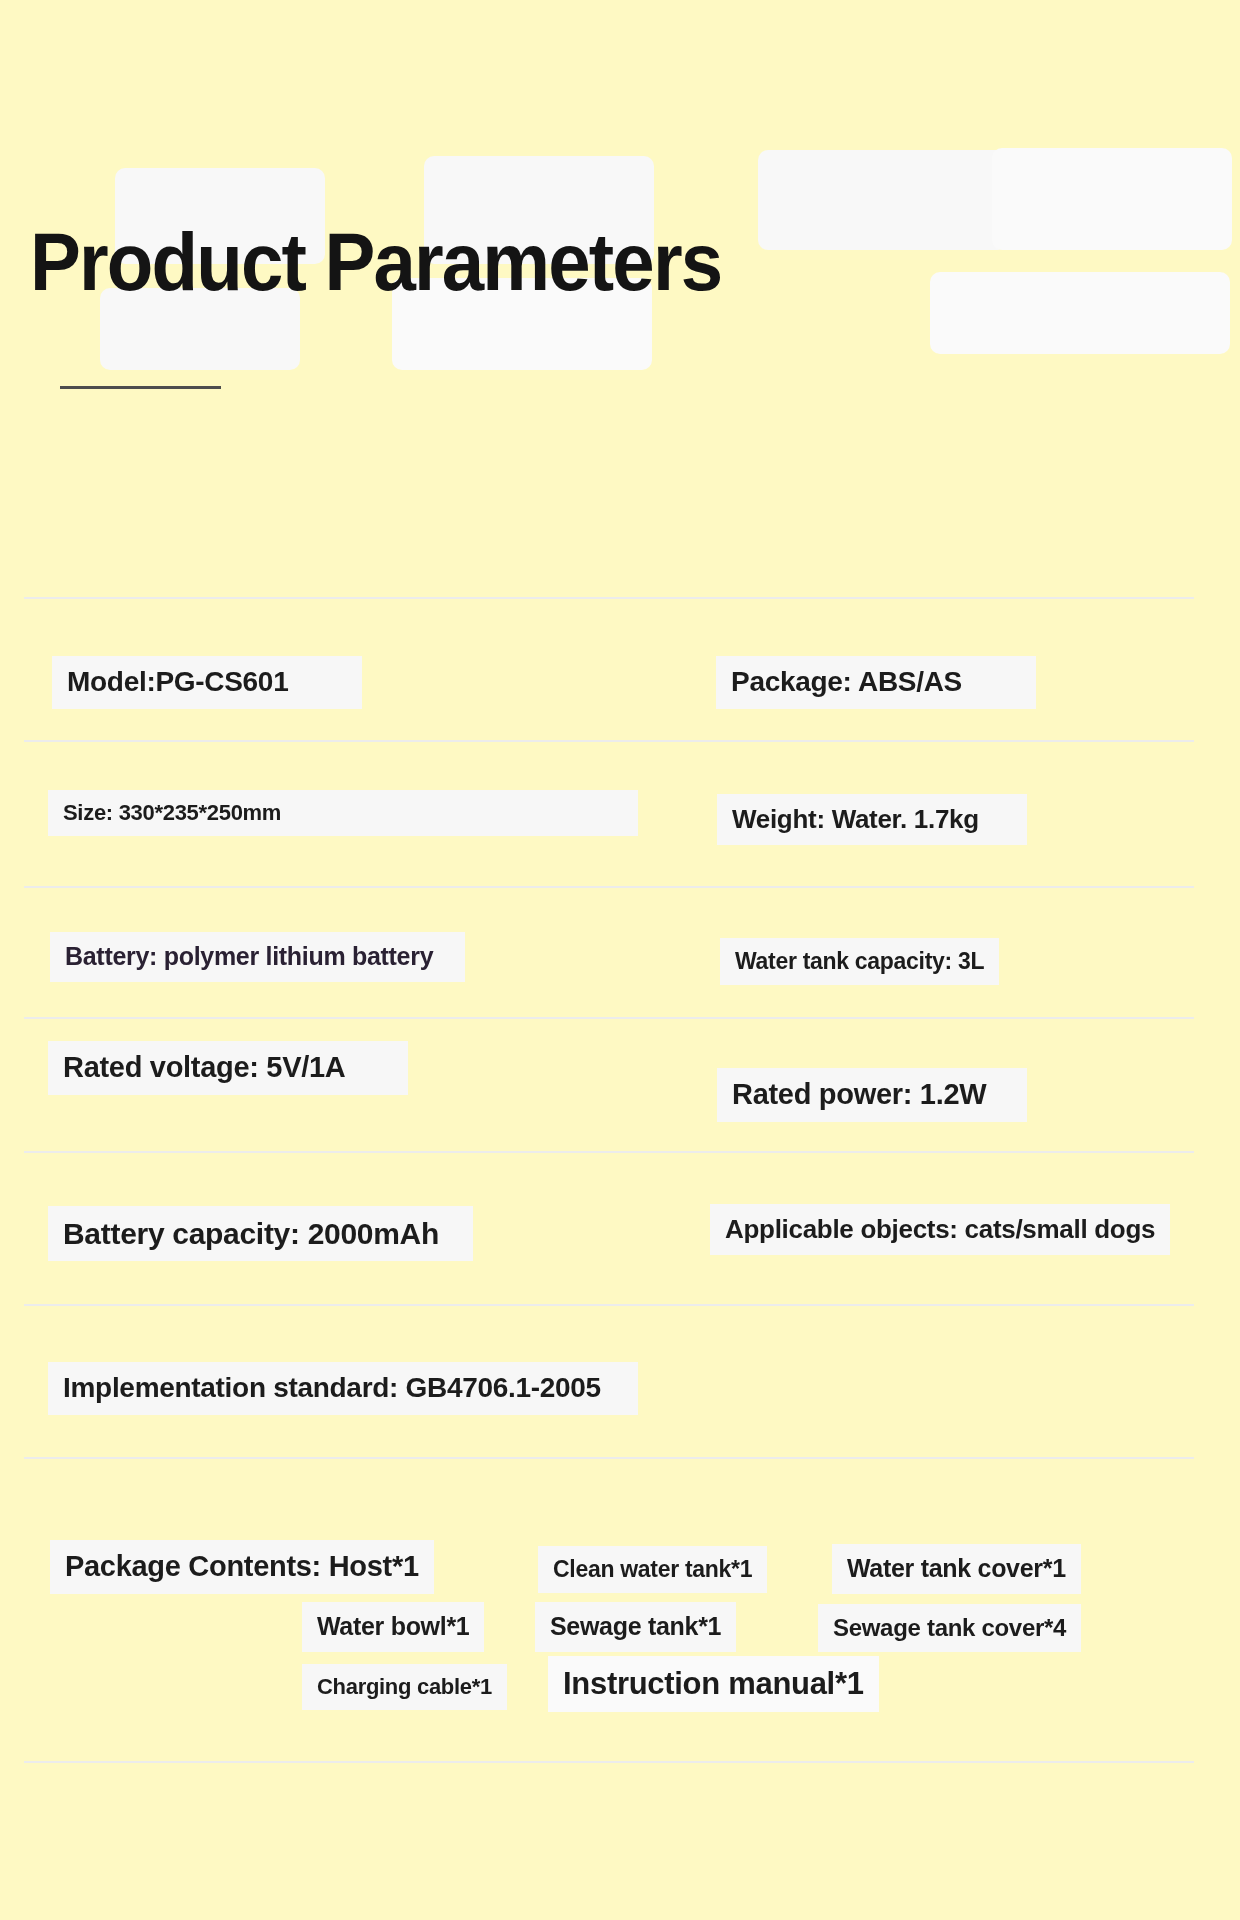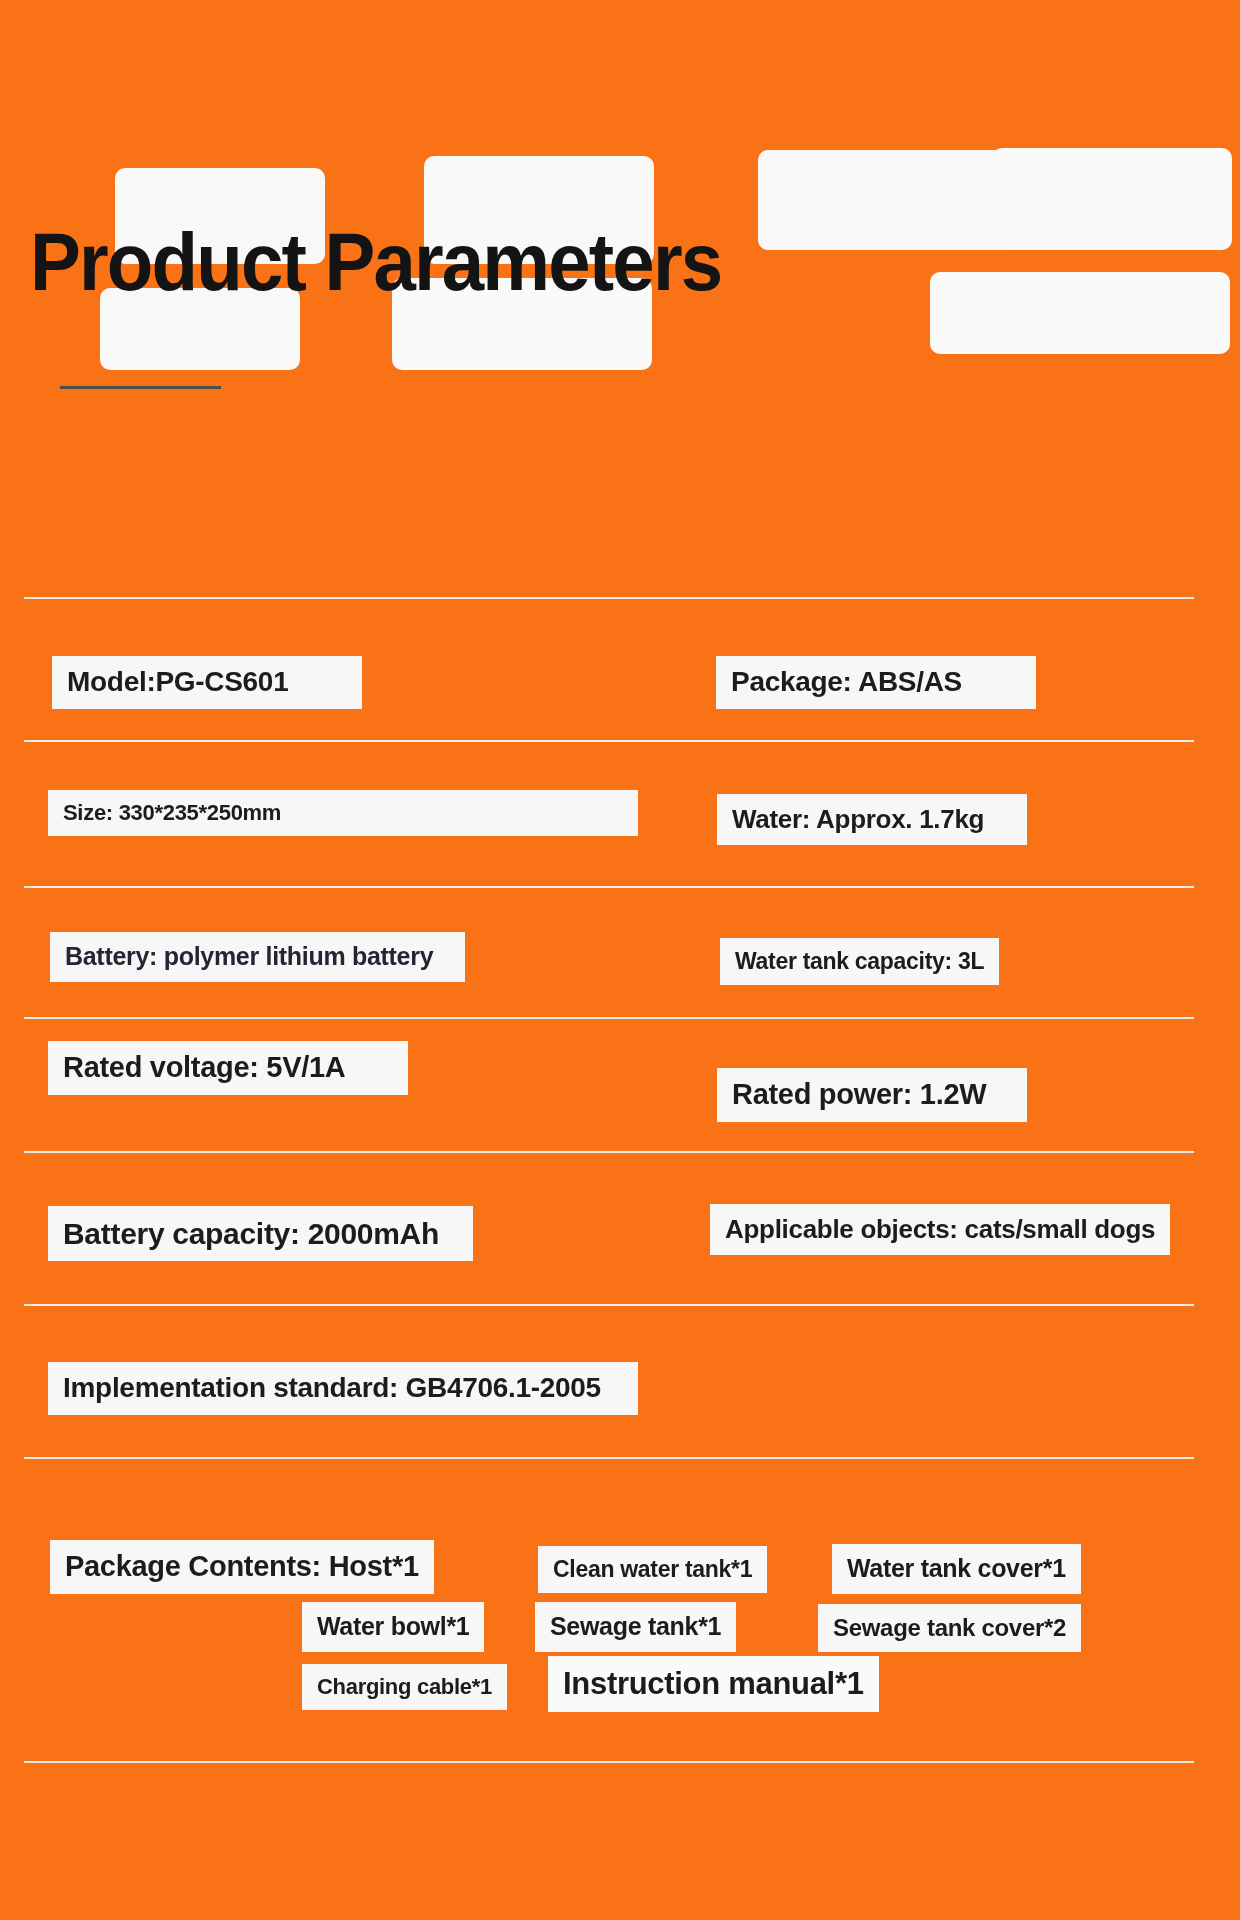--- a/index.html
+++ b/index.html
@@ -1,18 +1,18 @@
 <!DOCTYPE html>
 <html><head>
 <meta charset="utf-8">
 <style>
   html,body { margin:0; padding:0; background:#ffffff; }
   .page {
     position:relative; width:1240px; height:1920px;
-    background:#f97316; overflow:hidden;
+    background:#fef9c3; overflow:hidden;
     font-family:"Liberation Sans", sans-serif;
   }
   
   .blob { position:absolute; background:#f8f8f8; border-radius:10px; }
   .b1 { left:115px; top:168px; width:210px; height:96px; }
   .b2 { left:424px; top:156px; width:230px; height:108px; }
   .b3 { left:758px; top:150px; width:250px; height:100px; }
   .b4 { left:992px; top:148px; width:240px; height:102px; background:#fafafa; }
   .b5 { left:100px; top:288px; width:200px; height:82px; }
   .b6 { left:392px; top:278px; width:260px; height:92px; background:#fafafa; }
@@ -77,21 +77,21 @@
   <h1 class="title">Product Parameters</h1>
   <div class="title-underline"></div>
 
   <div class="divider d1"></div>
 
   <span class="hl spec-model">Model:PG-CS601</span>
   <span class="hl spec-material">Package: ABS/AS</span>
   <div class="divider d2"></div>
 
   <span class="hl spec-size">Size: 330*235*250mm</span>
-  <span class="hl spec-weight">Water: Approx. 1.7kg</span>
+  <span class="hl spec-weight">Weight: Water. 1.7kg</span>
   <div class="divider d3"></div>
 
   <span class="hl accent spec-battery">Battery: polymer lithium battery</span>
   <span class="hl spec-tank">Water tank capacity: 3L</span>
   <div class="divider d4"></div>
 
   <span class="hl spec-voltage">Rated voltage: 5V/1A</span>
   <span class="hl spec-power">Rated power: 1.2W</span>
   <div class="divider d5"></div>
 
@@ -101,20 +101,20 @@
 
   <span class="hl spec-standard">Implementation standard: GB4706.1-2005</span>
   <div class="divider d7"></div>
 
   <span class="hl pkg-host">Package Contents: Host*1</span>
   <span class="hl pkg-clean">Clean water tank*1</span>
   <span class="hl pkg-tankcover">Water tank cover*1</span>
 
   <span class="hl pkg-bowl">Water bowl*1</span>
   <span class="hl pkg-sewage">Sewage tank*1</span>
-  <span class="hl pkg-sewagecover">Sewage tank cover*2</span>
+  <span class="hl pkg-sewagecover">Sewage tank cover*4</span>
 
   <span class="hl pkg-cable">Charging cable*1</span>
   <span class="hl pkg-manual">Instruction manual*1</span>
 
   <div class="divider d8"></div>
 
 </div>
 
 </body></html>

